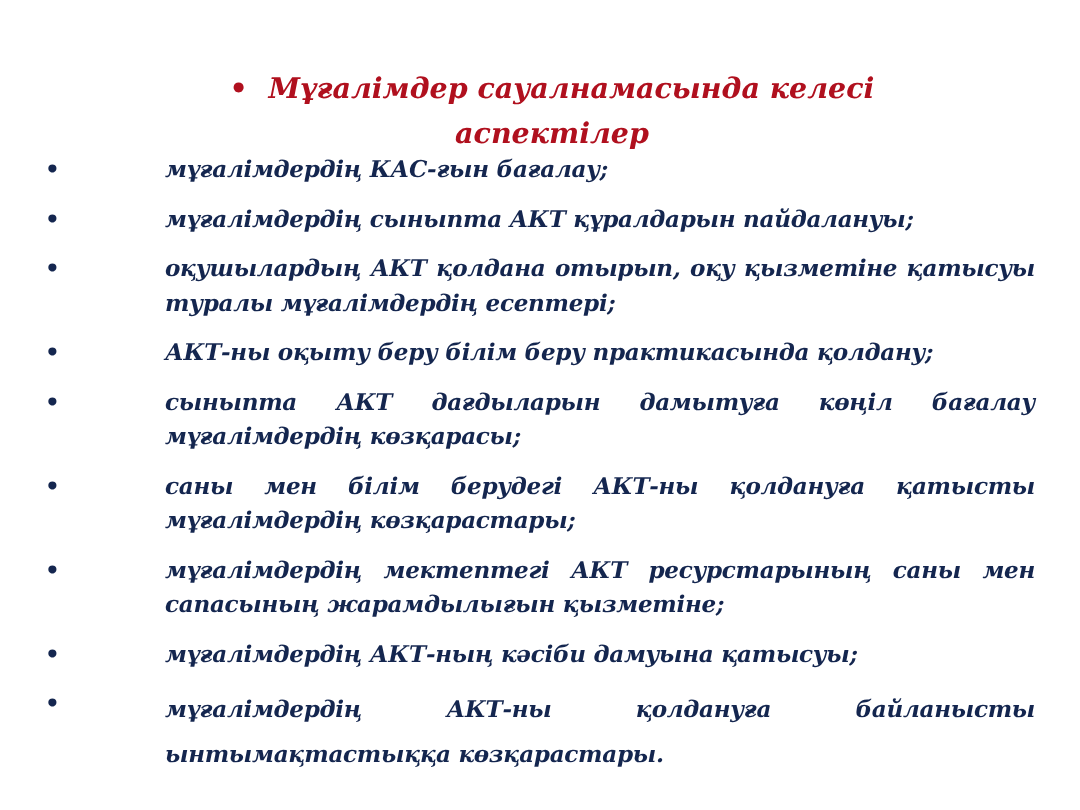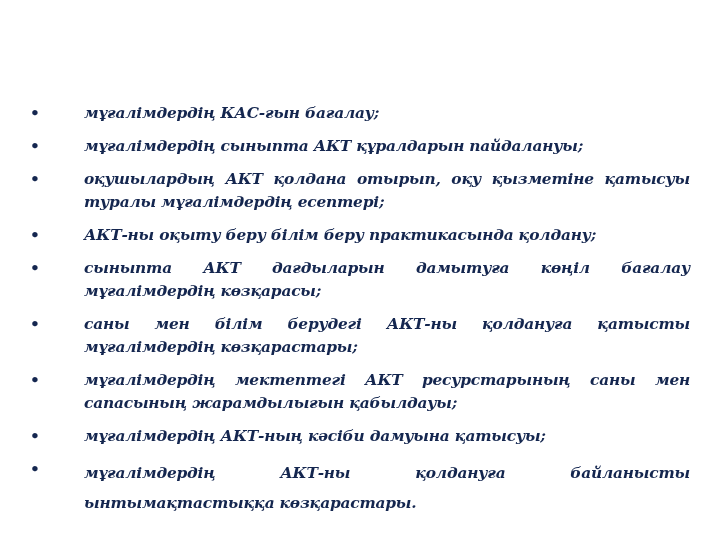--- a/index.html
+++ b/index.html
@@ -63,29 +63,33 @@
       position: absolute;
       left: 0;
       top: 0;
       width: 20px;
       font-style: normal;
       text-align: left;
     }
     .item .text {
       display: block;
       text-align: justify;
+      margin-left: 26px;
     }
     .item.last .text { line-height: 30px; }
   </style>
 </head>
 <body>
 
 <div class="slide">
 
   <div class="title-block">
+    <div>
+      <span class="title-bullet">•</span><span>Мұғалімдер сауалнамасында келесі аспектілер</span>
+    </div>
   </div>
 
   <ul class="list">
     <li class="item">
       <span class="bullet">•</span>
       <span class="text">мұғалімдердің КАС-ғын бағалау;</span>
     </li>
     <li class="item">
       <span class="bullet">•</span>
       <span class="text">мұғалімдердің сыныпта АКТ құралдарын пайдалануы;</span>
@@ -101,21 +105,21 @@
     <li class="item">
       <span class="bullet">•</span>
       <span class="text">сыныпта АКТ дағдыларын дамытуға көңіл бағалау мұғалімдердің көзқарасы;</span>
     </li>
     <li class="item">
       <span class="bullet">•</span>
       <span class="text">саны мен білім берудегі АКТ-ны қолдануға қатысты мұғалімдердің көзқарастары;</span>
     </li>
     <li class="item">
       <span class="bullet">•</span>
-      <span class="text">мұғалімдердің мектептегі АКТ ресурстарының саны мен сапасының жарамдылығын қабылдауы;</span>
+      <span class="text">мұғалімдердің мектептегі АКТ ресурстарының саны мен сапасының жарамдылығын қызметіне;</span>
     </li>
     <li class="item">
       <span class="bullet">•</span>
       <span class="text">мұғалімдердің АКТ-ның кәсіби дамуына қатысуы;</span>
     </li>
     <li class="item last">
       <span class="bullet">•</span>
       <span class="text">мұғалімдердің АКТ-ны қолдануға байланысты ынтымақтастыққа көзқарастары.</span>
     </li>
   </ul>

